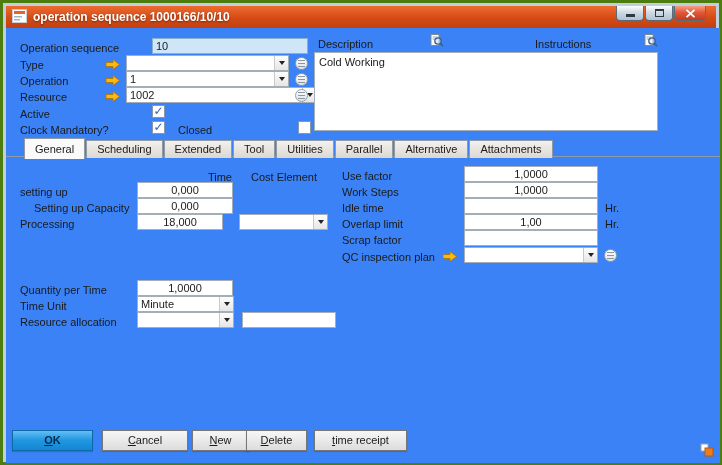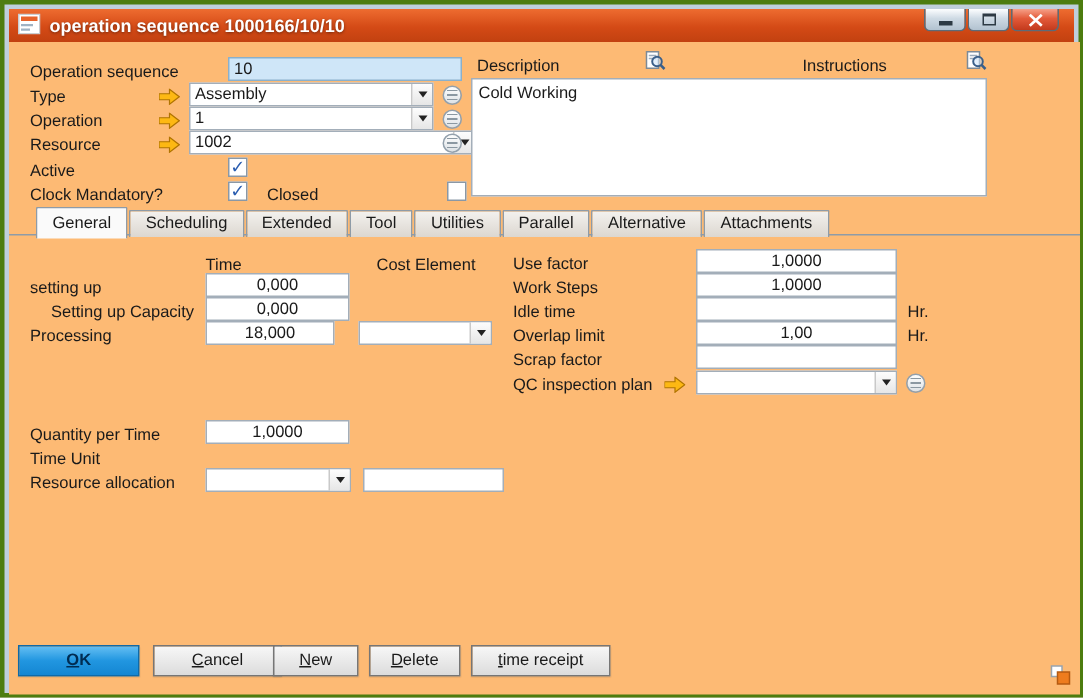--- a/index.html
+++ b/index.html
@@ -9,21 +9,21 @@
   .window { position:relative; width:722px; height:465px; background:#bfcfdc; border:3px solid #4d7c0f; padding:3px; }
 
   .titlebar { position:relative; height:22px; background:linear-gradient(#ee6c30,#d44a16 55%,#c24110); display:flex; align-items:center; padding:0 6px; gap:6px; }
   .titlebar .title { color:#fff; font-weight:bold; font-size:12px; text-shadow:0 1px 2px rgba(0,0,0,.45); }
   .winbtns { position:absolute; top:0; right:10px; display:flex; }
   .wbtn { width:28px; height:15px; border:1px solid #5d6b77; border-top:none; border-radius:0 0 4px 4px; background:linear-gradient(#fdfeff,#cedae4 45%,#b2c2d0); display:flex; align-items:center; justify-content:center; margin-left:1px; cursor:pointer; }
   .wbtn.close { width:32px; background:linear-gradient(#f6a088,#e35a3a 45%,#c33a1d); }
   .glyph-min { width:9px; height:3px; background:#2d3a44; margin-top:5px; }
   .glyph-max { width:9px; height:8px; border:1px solid #2d3a44; border-top:2px solid #2d3a44; }
 
-  .content { position:relative; width:714px; height:435px; background:#fdba74; }
+  .content { position:relative; width:714px; height:435px; background:#3b82f6; }
 
   .lbl, .colhdr, .unit { position:absolute; white-space:nowrap; line-height:14px; }
   .fld { position:absolute; height:16px; background:#fff; border:1px solid #a3aeb9; padding:0 3px; line-height:14px; overflow:hidden; white-space:nowrap; }
   .fld.num { text-align:center; }
   .fld.hl { background:#cfe6f8; border-color:#8ab0cc; }
   .ta { position:absolute; left:308px; top:24px; width:344px; height:79px; background:#fff; border:1px solid #a3aeb9; padding:2px 4px; line-height:14px; }
 
   .combo { position:absolute; height:16px; background:#fff; border:1px solid #a3aeb9; cursor:default; }
   .combo .ctext { position:absolute; left:3px; right:16px; top:0; line-height:14px; overflow:hidden; white-space:nowrap; }
   .combo .cbtn { position:absolute; right:0; top:0; width:14px; height:14px; background:linear-gradient(#fdfdfd,#e6e6e6); border-left:1px solid #c9c9c9; display:flex; align-items:center; justify-content:center; }
@@ -49,35 +49,35 @@
   .grip { position:absolute; right:6px; bottom:6px; width:14px; height:14px; cursor:nwse-resize; }
 
   #lbl-opseq{left:14px;top:13px} #fld-opseq{left:146px;top:10px;width:156px}
   #lbl-type{left:14px;top:30px} #arr-type{left:100px;top:31px} #cmb-type{left:120px;top:27px;width:163px} #crc-type{left:289px;top:29px}
   #lbl-op{left:14px;top:46px} #arr-op{left:100px;top:47px} #cmb-op{left:120px;top:43px;width:163px} #crc-op{left:289px;top:45px}
   #lbl-res{left:14px;top:62px} #arr-res{left:100px;top:63px} #cmb-res{left:120px;top:59px;width:191px} #crc-res{left:289px;top:61px}
   #lbl-active{left:14px;top:79px} #chk-active{left:146px;top:77px}
   #lbl-clock{left:14px;top:95px} #chk-clock{left:146px;top:93px} #lbl-closed{left:172px;top:95px} #chk-closed{left:292px;top:93px}
   #lbl-desc{left:312px;top:9px} #ico-desc{left:424px;top:6px} #lbl-instr{left:529px;top:9px} #ico-instr{left:638px;top:6px}
 
-  #hdr-time{left:131px;top:142px;width:95px;} #hdr-cost{left:245px;top:142px}
+  #hdr-time{left:131px;top:142px;width:95px;text-align:right} #hdr-cost{left:245px;top:142px}
   #lbl-setup{left:14px;top:157px} #fld-setup{left:131px;top:154px;width:96px}
   #lbl-setupcap{left:28px;top:173px} #fld-setupcap{left:131px;top:170px;width:96px}
   #lbl-proc{left:14px;top:189px} #fld-proc{left:131px;top:186px;width:86px} #cmb-cost{left:233px;top:186px;width:89px}
   #lbl-usefactor{left:336px;top:141px} #fld-usefactor{left:458px;top:138px;width:134px}
   #lbl-worksteps{left:336px;top:157px} #fld-worksteps{left:458px;top:154px;width:134px}
   #lbl-idle{left:336px;top:173px} #fld-idle{left:458px;top:170px;width:134px} #unit-idle{left:599px;top:173px}
   #lbl-overlap{left:336px;top:189px} #fld-overlap{left:458px;top:186px;width:134px} #unit-overlap{left:599px;top:189px}
   #lbl-scrap{left:336px;top:205px} #fld-scrap{left:458px;top:202px;width:134px}
   #lbl-qc{left:336px;top:222px} #arr-qc{left:437px;top:223px} #cmb-qc{left:458px;top:219px;width:134px} #crc-qc{left:598px;top:221px}
   #lbl-qty{left:14px;top:255px} #fld-qty{left:131px;top:252px;width:96px}
   #lbl-tu{left:14px;top:271px} #cmb-tu{left:131px;top:268px;width:97px}
   #lbl-ra{left:14px;top:287px} #cmb-ra{left:131px;top:284px;width:97px} #fld-ra2{left:236px;top:284px;width:94px}
 
-  #btn-ok{left:6px;width:81px} #btn-cancel{left:96px;width:86px} #btn-new{left:176px;width:57px} #btn-delete{left:240px;width:61px} #btn-tr{left:308px;width:93px}
+  #btn-ok{left:6px;width:81px} #btn-cancel{left:96px;width:86px} #btn-new{left:186px;width:57px} #btn-delete{left:240px;width:61px} #btn-tr{left:308px;width:93px}
 </style>
 </head>
 <body>
 
 <div class="window">
   <div class="titlebar">
     <span class="appicon">
       <svg width="15" height="14" viewBox="0 0 15 14">
           <rect x="0.5" y="0.5" width="14" height="13" fill="#ffffff" stroke="#c9cdd1"></rect>
           <rect x="2" y="2" width="11" height="3" fill="#e8622a"></rect>
@@ -104,21 +104,20 @@
   <div class="content">
 
     <span class="lbl" id="lbl-opseq">Operation sequence</span>
     <div class="fld hl" id="fld-opseq">10</div>
 
     <span class="lbl" id="lbl-type">Type</span>
     <span class="oarrow" id="arr-type"><svg width="14" height="11" viewBox="0 0 14 11">
           <polygon points="0,3.5 7,3.5 7,0.5 13.5,5.5 7,10.5 7,7.5 0,7.5" fill="#fdb813" stroke="#b07400" stroke-width="0.8"></polygon>
         </svg></span>
     <div class="combo" id="cmb-type">
-      <span class="ctext">Assembly</span>
       <span class="cbtn">
           <i></i>
         </span>
     </div>
     <div class="crc" id="crc-type">
         <b></b>
       </div>
 
     <span class="lbl" id="lbl-op">Operation</span>
     <span class="oarrow" id="arr-op"><svg width="14" height="11" viewBox="0 0 14 11">
@@ -236,20 +235,26 @@
         </span>
     </div>
     <div class="crc" id="crc-qc">
         <b></b>
       </div>
 
     <span class="lbl" id="lbl-qty">Quantity per Time</span>
     <div class="fld num" id="fld-qty">1,0000</div>
 
     <span class="lbl" id="lbl-tu">Time Unit</span>
+    <div class="combo" id="cmb-tu">
+      <span class="ctext">Minute</span>
+      <span class="cbtn">
+          <i></i>
+        </span>
+    </div>
 
     <span class="lbl" id="lbl-ra">Resource allocation</span>
     <div class="combo" id="cmb-ra">
       <span class="ctext"></span>
       <span class="cbtn">
           <i></i>
         </span>
     </div>
     <div class="fld" id="fld-ra2"></div>
 

